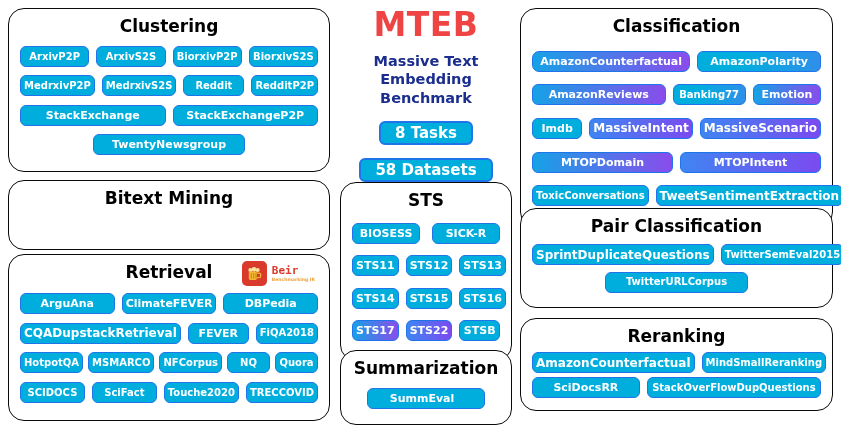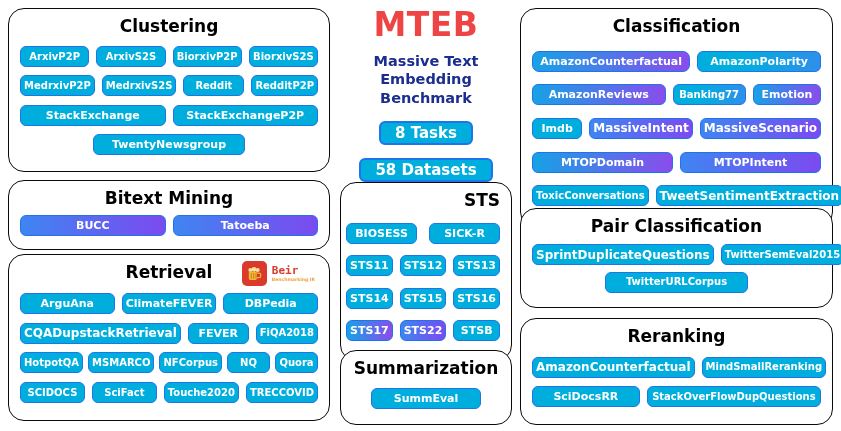--- a/index.html
+++ b/index.html
@@ -26,33 +26,33 @@
   }
   .row.center .pill{flex:0 0 auto;}
   .v-cyan{background:#00aede;}
   .v-cb{background:linear-gradient(90deg,#00aede 35%,#2f8fe9);}
   .v-cp{background:linear-gradient(90deg,#16a2e6,#8a4cec);}
   .v-bp{background:linear-gradient(90deg,#3f85f2,#7c4af0);}
   .fs10{font-size:10px;}
   .fs9{font-size:12px;}
   .px18{padding-left:18px;padding-right:18px;}
   .px20{padding-left:20px;padding-right:20px;}
-  .px22{padding-left:22px;padding-right:22px;}
+  .px22{padding-left:22px;padding-right:30px;}
   .f075{flex:0.75;} .f078{flex:0.78;} .f072{flex:0.72;} .f085{flex:0.85;}
   .f093{flex:0.93;} .f092{flex:0.92;} .f107{flex:1.07;} .f108{flex:1.08;}
   .f115{flex:1.15;} .f125{flex:1.25;} .f13{flex:1.3;border-radius:7px;} .f15{flex:1.5;} .f19{flex:1.9;}
   
   #p-clustering{left:8px;top:8px;width:322px;height:164px;}
   #p-bitext{left:8px;top:180px;width:322px;height:70px;}
   #p-retrieval{left:8px;top:254px;width:322px;height:167px;}
-  #p-sts{left:340px;top:182px;width:172px;height:179px;align-items:flex-end;}
+  #p-sts{left:340px;top:182px;width:172px;height:179px;}
   #p-summarization{left:340px;top:350px;width:172px;height:75px;}
   #p-classification{left:520px;top:8px;width:313px;height:220px;}
   #p-pair{left:520px;top:208px;width:313px;height:100px;}
-  #p-reranking{left:520px;top:318px;width:313px;height:107px;}
+  #p-reranking{left:520px;top:318px;width:313px;height:93px;}
   
   .center-header{
     position:absolute;left:340px;top:8px;width:172px;
     display:flex;flex-direction:column;align-items:center;text-align:center;
   }
   .mteb-title{font-size:33px;font-weight:bold;color:#ef4444;line-height:1.05;letter-spacing:0.5px;}
   .mteb-sub{margin-top:9px;font-size:14.5px;font-weight:bold;color:#1b2e8e;line-height:1.3;}
   .mteb-sub span{display:block;}
   .badge{
     margin-top:13px;min-width:86px;height:24px;box-sizing:border-box;
@@ -93,26 +93,20 @@
         <div class="pill v-cyan">StackExchangeP2P</div>
       </div>
       <div class="row center">
         <div class="pill v-cyan px18">TwentyNewsgroup</div>
       </div>
     </div>
   </div>
 
   <div class="panel" id="p-bitext">
     <div class="panel-title">Bitext Mining</div>
-    <div class="rows">
-      <div class="row">
-        <div class="pill v-bp">BUCC</div>
-        <div class="pill v-bp">Tatoeba</div>
-      </div>
-    </div>
   </div>
 
   <div class="panel" id="p-retrieval">
     <div class="panel-title">
       <span>Retrieval</span>
       <span class="beir">
         <span class="beir-box">
           <svg viewBox="0 0 20 20" width="18" height="18" aria-hidden="true">
             <circle cx="6" cy="5.6" r="2.3" fill="#f7e29a"></circle>
             <circle cx="10" cy="4.8" r="2.6" fill="#f7e29a"></circle>

